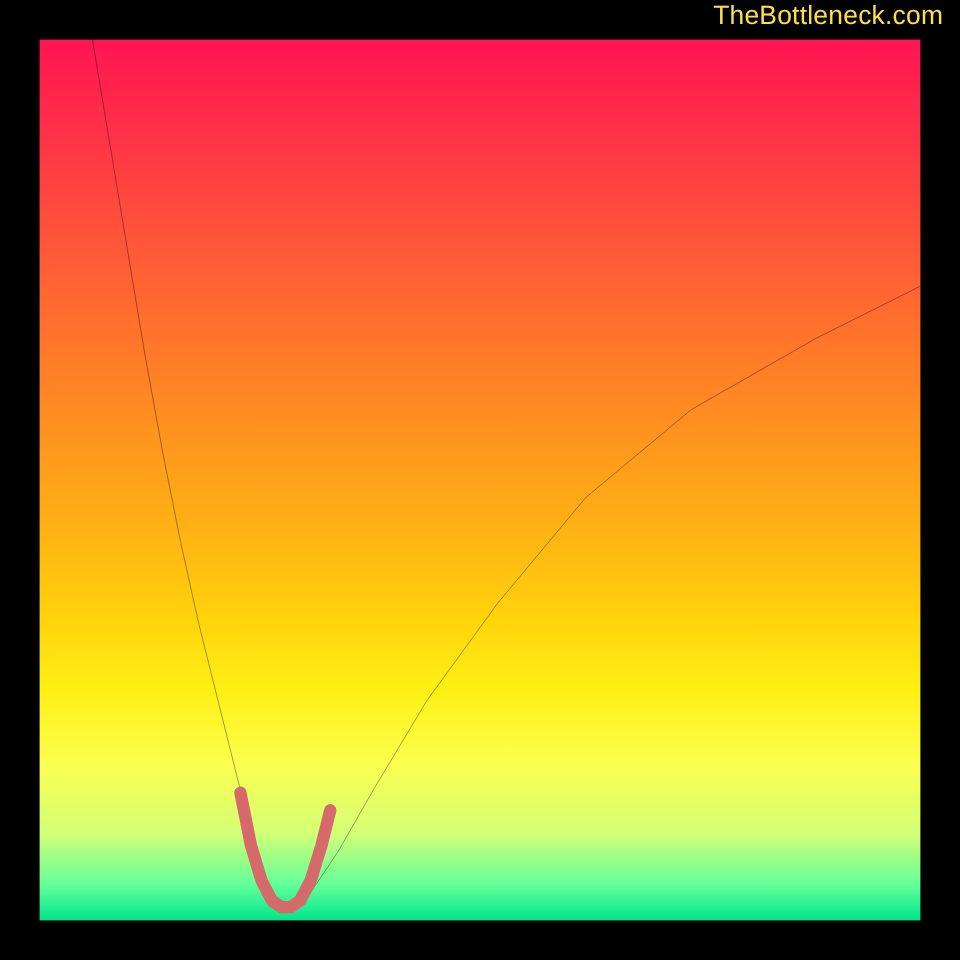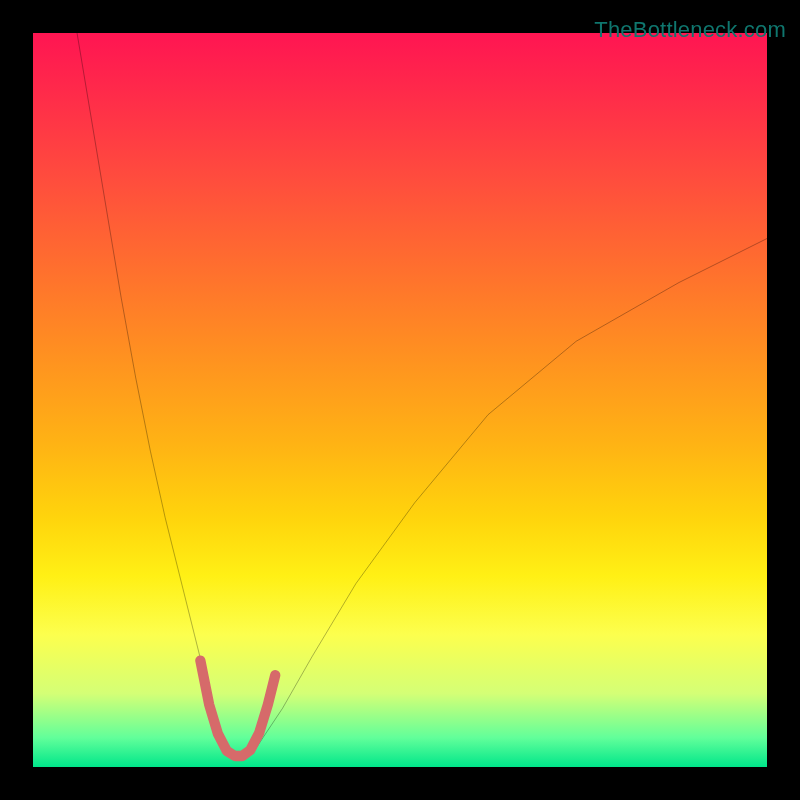--- a/index.html
+++ b/index.html
@@ -5,26 +5,26 @@
   * { margin: 0; padding: 0; box-sizing: border-box; }
   html, body { width: 800px; height: 800px; overflow: hidden; background: #000; }
   .stage {
     position: relative;
     width: 800px;
     height: 800px;
     background: #000;
   }
   .watermark {
     position: absolute;
-    top: 17px;
+    top: 0;
     right: 14px;
     font-family: Arial, Helvetica, sans-serif;
     font-size: 22px;
     font-weight: 500;
-    color: #0f766e;
+    color: #fde047;
     letter-spacing: 0.2px;
     z-index: 10;
   }
   .plot {
     position: absolute;
     left: 33px;
     top: 33px;
     width: 734px;
     height: 734px;
   }

